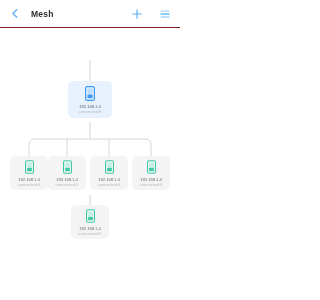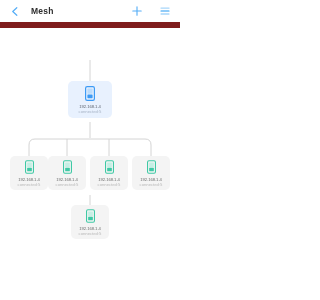--- a/index.html
+++ b/index.html
@@ -11,21 +11,21 @@
   }
 
   
   .appbar {
     position:relative;
     height:28px;
     background:#ffffff;
     display:flex;
     align-items:center;
     padding:0 8px;
-    border-bottom:6px solid #7f1d1d;
+    border-bottom:1px solid #7f1d1d;
   }
   .back-btn {
     width:14px; height:14px;
     display:flex; align-items:center; justify-content:center;
     flex:0 0 auto;
     cursor:pointer;
   }
   .title {
     margin-left:9px;
     font-size:8.5px;

